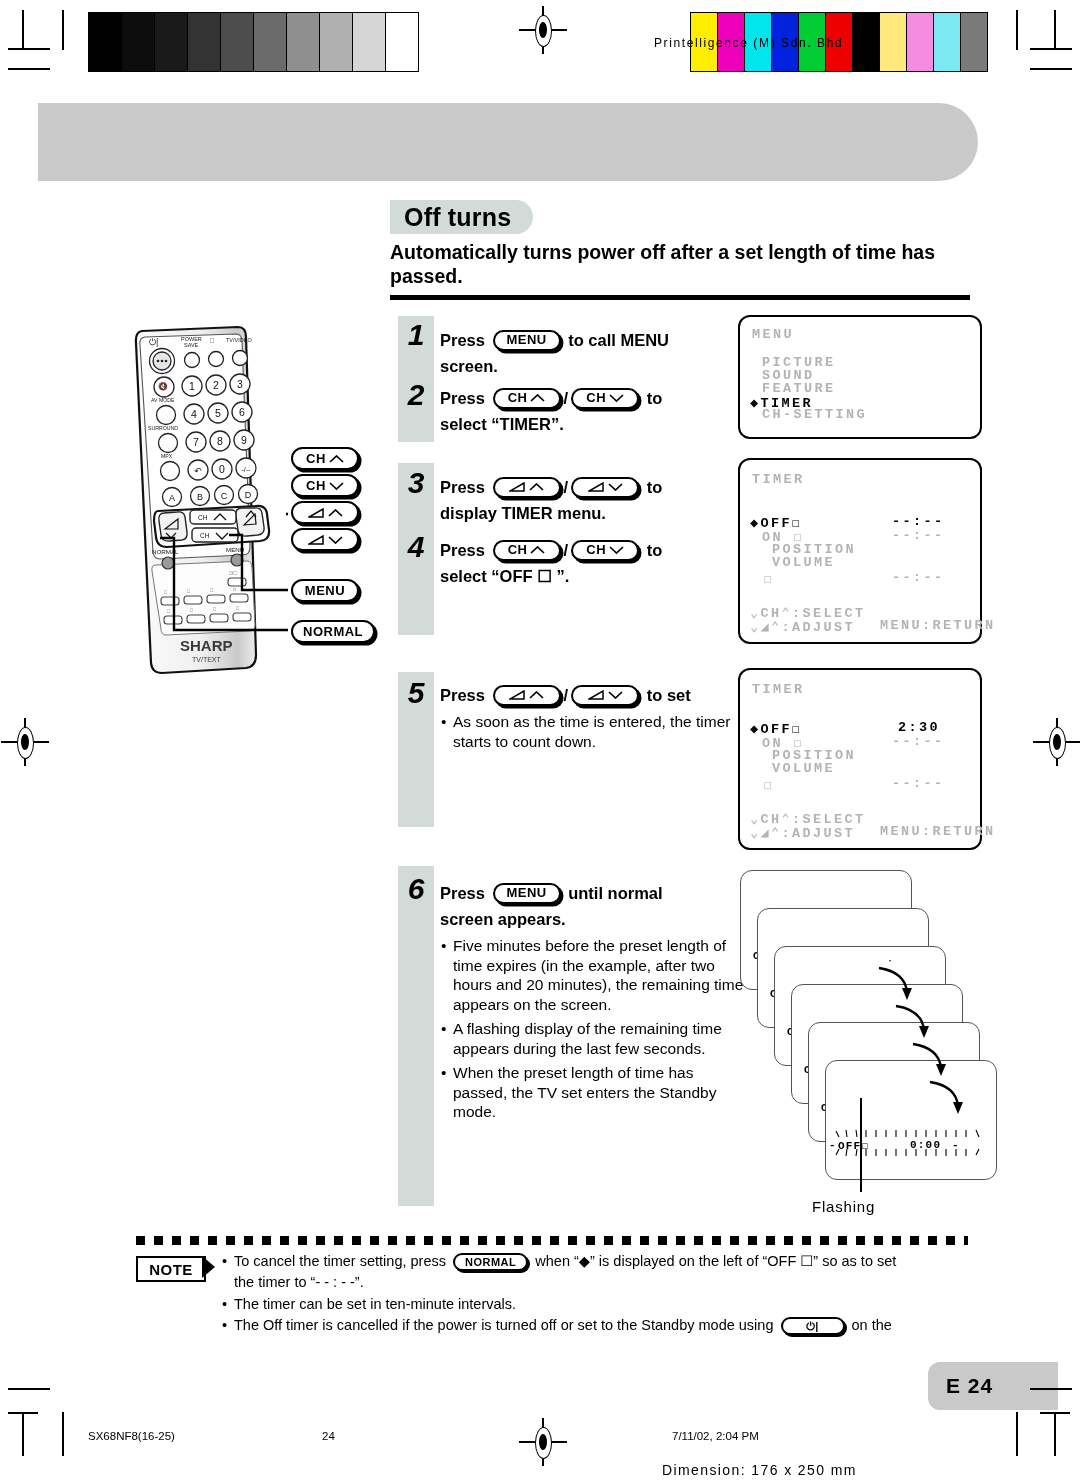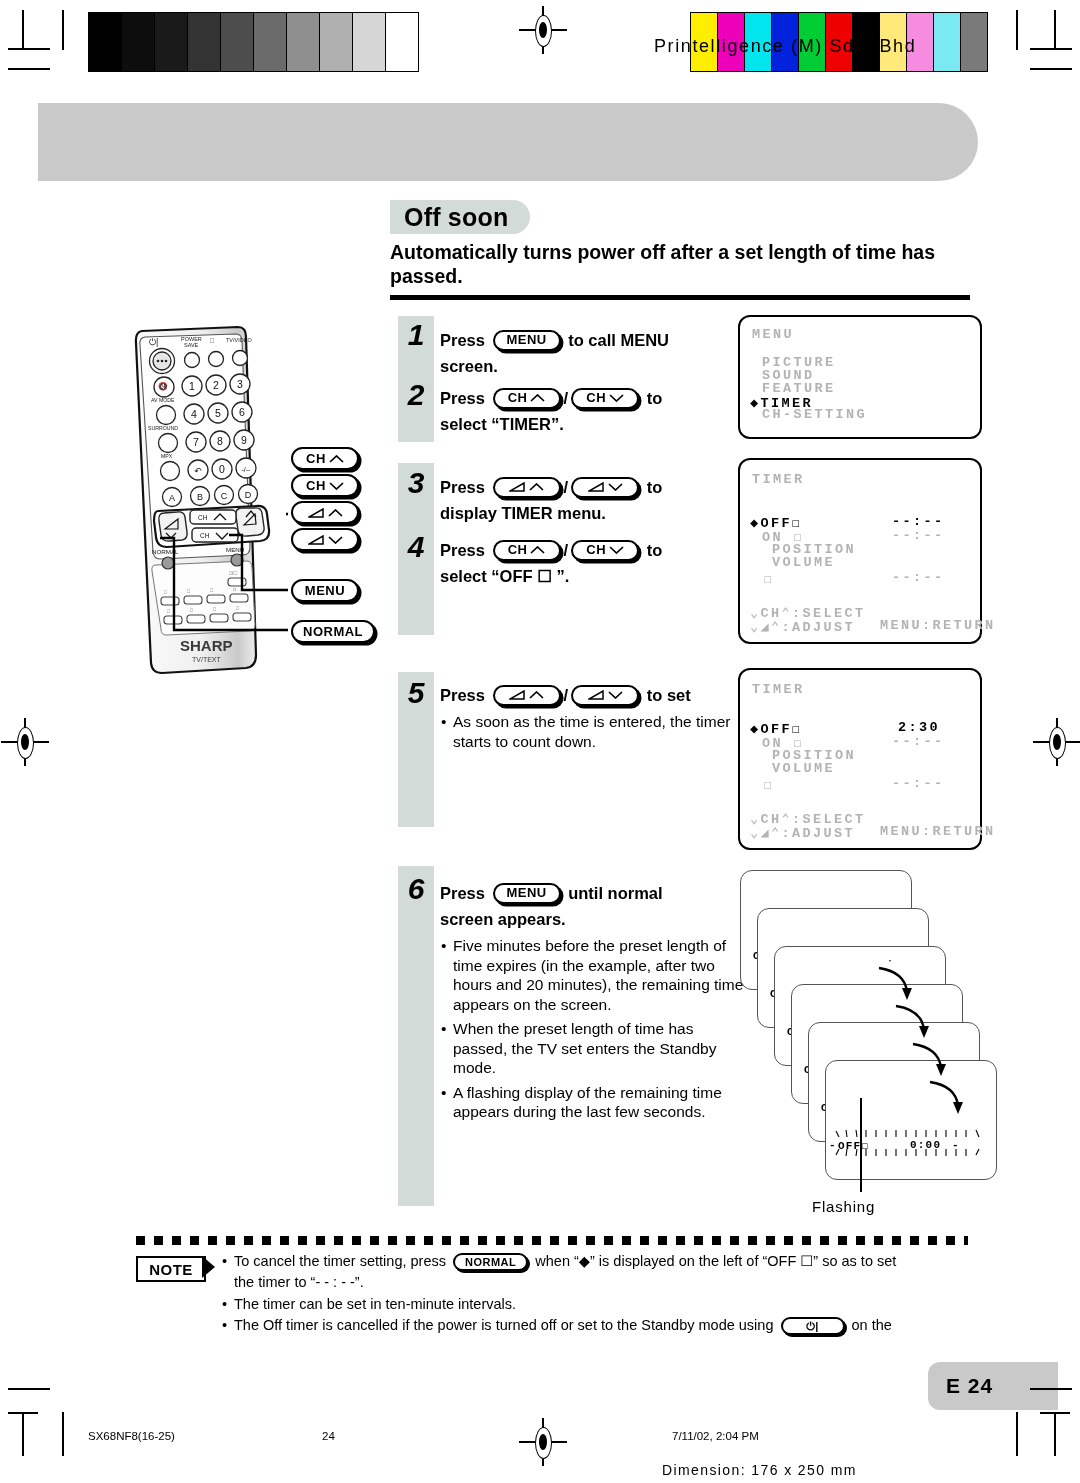--- a/index.html
+++ b/index.html
@@ -9,21 +9,21 @@
   }
 
   
   .crop{position:absolute;background:#000;}
   .greybar{position:absolute;display:flex;border:1px solid #000;}
   .greybar i{display:block;width:32px;height:58px;border-right:1px solid #000;}
   .greybar i:last-child{border-right:none;}
   .colbar{position:absolute;display:flex;border:1px solid #000;}
   .colbar i{display:block;width:26px;height:58px;border-right:1px solid #000;}
   .colbar i:last-child{border-right:none;}
-  .printer-name{position:absolute;font-size:18px;letter-spacing:1.6px;color:#000;
+  .printer-name{position:absolute;font-size:12px;letter-spacing:1.6px;color:#000;
      font-family:"Liberation Sans",sans-serif;white-space:nowrap;}
   .regmark{position:absolute;width:34px;height:34px;}
   .regmark .vline{position:absolute;left:16px;top:-7px;width:1.5px;height:48px;background:#000;}
   .regmark .hline{position:absolute;top:16px;left:-7px;height:1.5px;width:48px;background:#000;}
   .regmark .ell{position:absolute;left:9px;top:2px;width:15px;height:30px;border:1.6px solid #000;border-radius:50%;background:#fff;}
   .regmark .dot{position:absolute;left:12.5px;top:9px;width:8px;height:16px;background:#000;border-radius:50%;}
 
   
   .banner{position:absolute;left:38px;top:103px;width:940px;height:78px;
      background:#c9c9c9;border-radius:0 40px 40px 0;}
@@ -165,21 +165,21 @@
 <div class="regmark" style="left:526px;top:1425px;">
   <div class="vline"></div>
     <div class="hline"></div>
     <div class="ell"></div>
     <div class="dot"></div>
 </div>
 
 <div class="banner"></div>
 
 <div class="sect-badge">
-  <span>Off soon</span>
+  <span>Off turns</span>
 </div>
 <div class="subhead">Automatically turns power off after a set length of time has passed.</div>
 <div class="rule"></div>
 
 <div class="stepbg" style="top:316px;height:126px;"></div>
 <div class="stepbg" style="top:463px;height:172px;"></div>
 <div class="stepbg" style="top:672px;height:155px;"></div>
 <div class="stepbg" style="top:866px;height:340px;"></div>
 
 <div class="stepnum" style="top:318px;">1</div>
@@ -297,22 +297,22 @@
   <div class="ln">
     <span>Press</span>&nbsp;
     <span class="pill menu">
       <span>MENU</span>
     </span>&nbsp;
     <span>until normal</span>
   </div>
   <div>screen appears.</div>
   <ul class="note-list">
     <li>Five minutes before the preset length of time expires (in the example, after two hours and 20 minutes), the remaining time appears on the screen.</li>
+    <li>A flashing display of the remaining time appears during the last few seconds.</li>
     <li>When the preset length of time has passed, the TV set enters the Standby mode.</li>
-    <li>A flashing display of the remaining time appears during the last few seconds.</li>
   </ul>
 </div>
 
 <div class="osd" style="left:738px;top:315px;width:240px;height:120px;">
   <div class="o-ttl" style="left:12px;top:10px;">MENU</div>
   <div class="o-row o-grey" style="left:22px;top:38px;">PICTURE</div>
   <div class="o-row o-grey" style="left:22px;top:51px;">SOUND</div>
   <div class="o-row o-grey" style="left:22px;top:64px;">FEATURE</div>
   <div class="o-row o-black" style="left:10px;top:77px;">
     <span>◆</span><span>TIMER</span>

